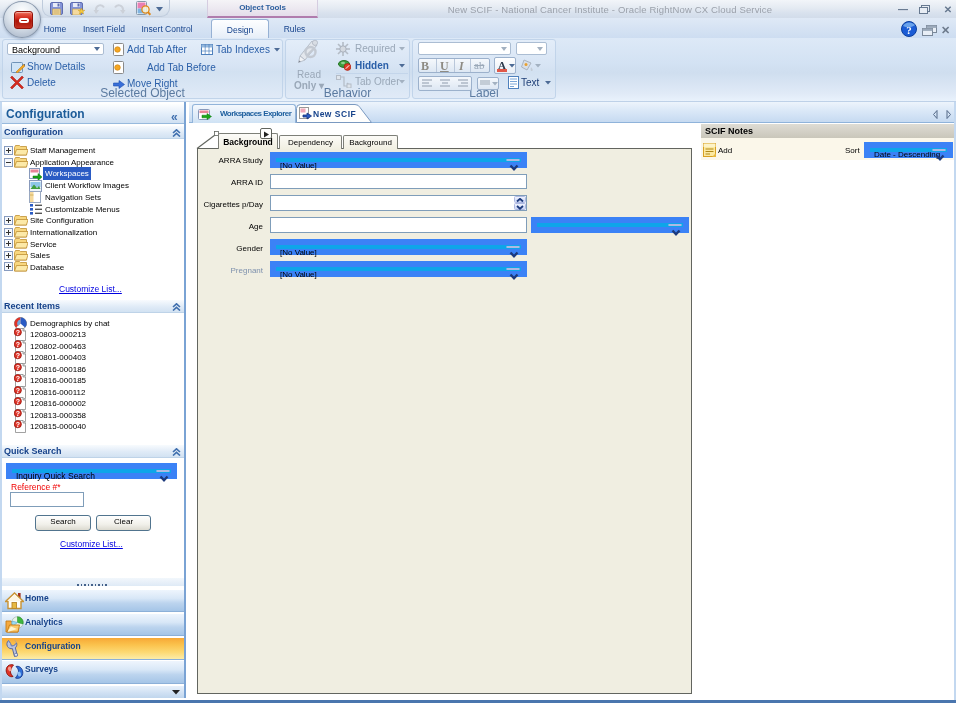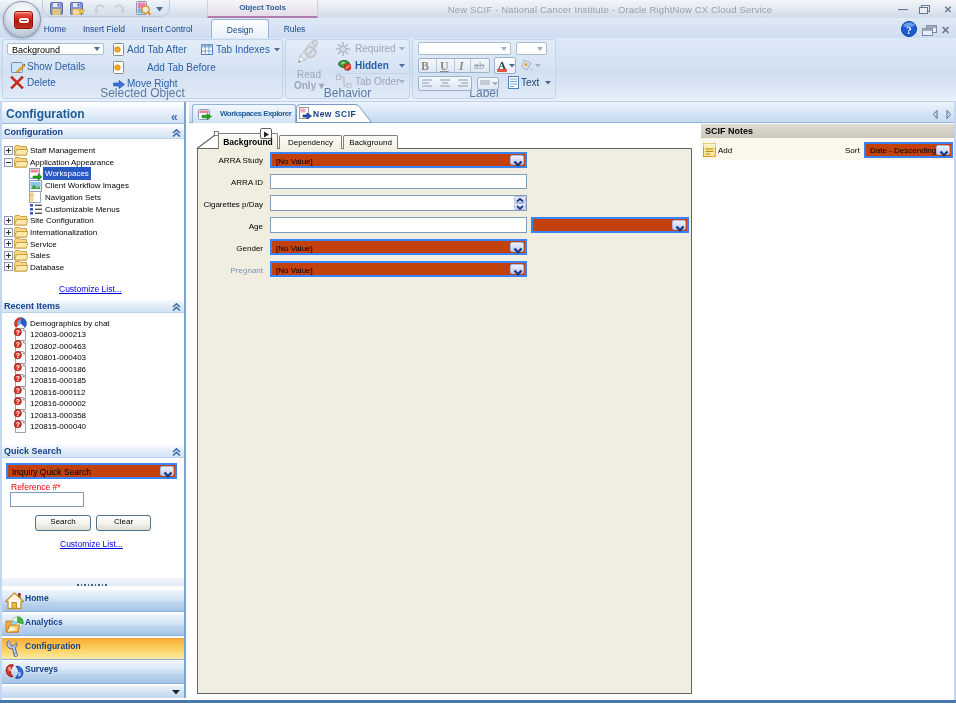--- a/index.html
+++ b/index.html
@@ -44,21 +44,21 @@
 .rgroup .glabel { position:absolute; left:0; bottom:1px; width:100%; text-align:center; color:#5b7aa0; font-size:12px; line-height:8px; }
 .rlbl { position:absolute; color:#2a5fa8; font-size:10px; white-space:nowrap;}
 .gtxt { color:#9aa8b8 !important; }
 .ricon { position:absolute; }
 .rcombo { position:absolute; background:#fff; border:1px solid #abbdd3; border-radius:2px; font-size:9px; color:#222; }
 .rcombo .arr { position:absolute; right:3px; top:50%; margin-top:-2px; width:0; height:0; border:3px solid transparent; border-top:4px solid #4d6b96; }
 .dis .arr { border-top-color:#a3b1c1; }
 .sbtn { position:absolute; border:1px solid #9cb1cc; border-radius:2px; background:linear-gradient(#f5f8fc,#dde7f3); }
 
 
-.combo { position:absolute; background:#c2410c; border:2px solid #3b82f6; font-size:8px;text-align:right;}
+.combo { position:absolute; background:#0ea5e9; border:6px solid #3b82f6; font-size:8px;text-align:right;}
 .combo .ct { position:absolute; left:4px; top:3px; color:#000; white-space:nowrap;}
 .xpbtn { position:absolute; right:1px; top:1px; bottom:1px; width:14px; border-radius:2px;
   background:linear-gradient(#eef2fd,#d8dffa 45%,#c0ccf4 95%,#cdd6f6); border:1px solid #aeb9e2;}
 .xpbtn svg { position:absolute; left:1.5px; top:4px; }
 .btn { position:absolute; background:linear-gradient(#ffffff,#f1f0ea 60%,#dcdad0); border:1px solid #51748e; border-radius:3px; text-align:center; font-size:8px; color:#000;}
 
 
 #leftpanel { left:0; top:102px; width:186px; height:596px; background:#fff; }
 #lpborder { left:184px; top:102px; width:2px; height:596px; background:#7aa3d4; }
 .ph1 { left:0; top:104px; width:184px; height:20px; background:linear-gradient(#fdfeff,#e2edf9 55%,#cfe0f2);

